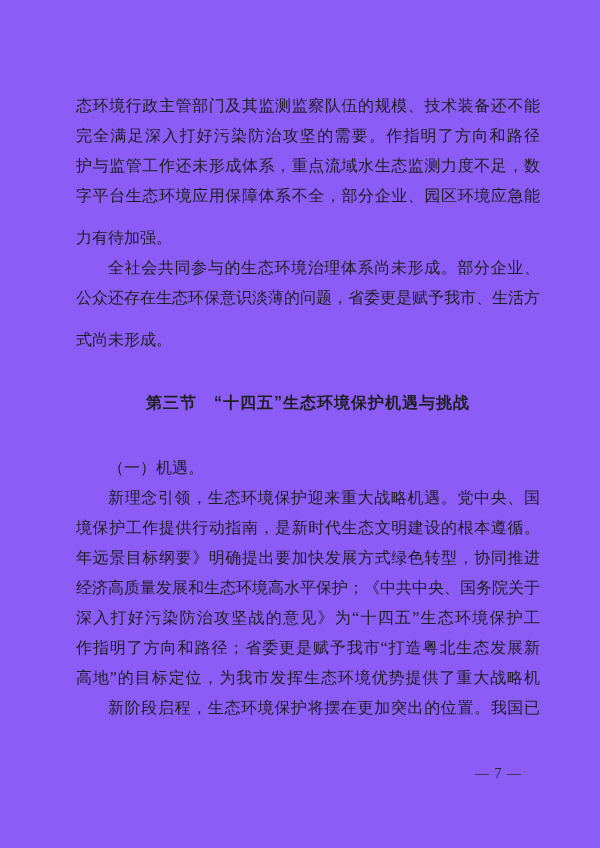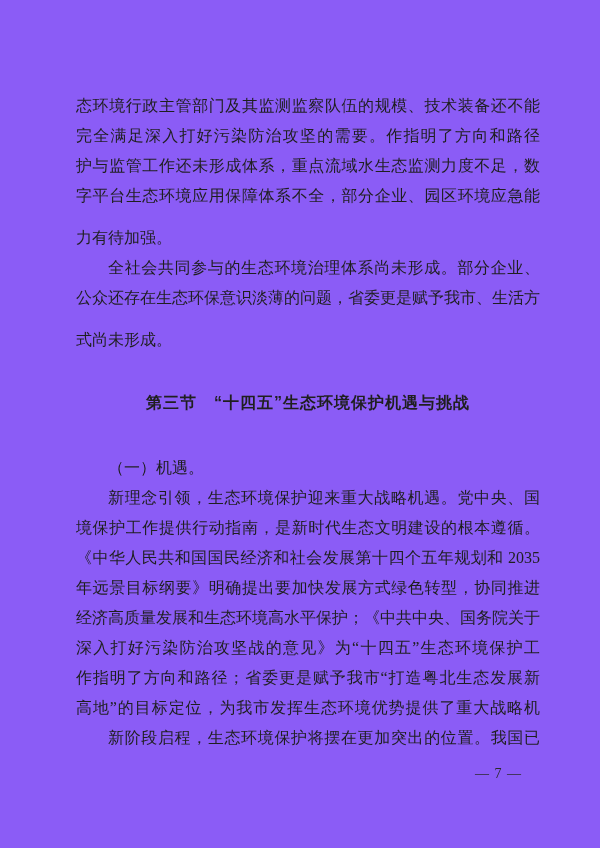--- a/index.html
+++ b/index.html
@@ -75,21 +75,20 @@
       <div class="line full"><span class="seg">护与监管工作还未形成体系，重点流域水生态监测力度不足，数</span></div>
       <div class="line full"><span class="seg">字平台生态环境应用保障体系不全，部分企业、园区环境应急能</span></div>
       <div class="line short"><span class="seg">力有待加强。</span></div>
       <div class="line full indent"><span class="seg">全社会共同参与的生态环境治理体系尚未形成。部分企业、</span></div>
       <div class="line full"><span class="seg">公众还存在生态环保意识淡薄的问题，省委更是赋予我市、生活方</span></div>
       <div class="line short"><span class="seg">式尚未形成。</span></div>
       <div class="heading-line">第三节　“十四五”生态环境保护机遇与挑战</div>
       <div class="line short indent"><span class="seg">（一）机遇。</span></div>
       <div class="line full indent"><span class="seg lead">新理念引领，生态环境保护迎来重大战略机遇。</span><span class="seg">党中央、国</span></div>
       <div class="line full"><span class="seg">境保护工作提供行动指南，是新时代生态文明建设的根本遵循。</span></div>
-      <div class="line full"><span class="seg">《中华人民共和国国民经济和社会发展第十四个五年规划和 2035</span></div>
       <div class="line full"><span class="seg">年远景目标纲要》明确提出要加快发展方式绿色转型，协同推进</span></div>
       <div class="line full"><span class="seg">经济高质量发展和生态环境高水平保护；《中共中央、国务院关于</span></div>
       <div class="line full"><span class="seg">深入打好污染防治攻坚战的意见》为“十四五”生态环境保护工</span></div>
       <div class="line full"><span class="seg">作指明了方向和路径；省委更是赋予我市“打造粤北生态发展新</span></div>
       <div class="line full"><span class="seg">高地”的目标定位，为我市发挥生态环境优势提供了重大战略机遇。</span></div>
       <div class="line full indent"><span class="seg lead">新阶段启程，生态环境保护将摆在更加突出的位置。</span><span class="seg">我国已</span></div>
     </div>
   <div class="page-number">— 7 —</div>
 </div>
 

